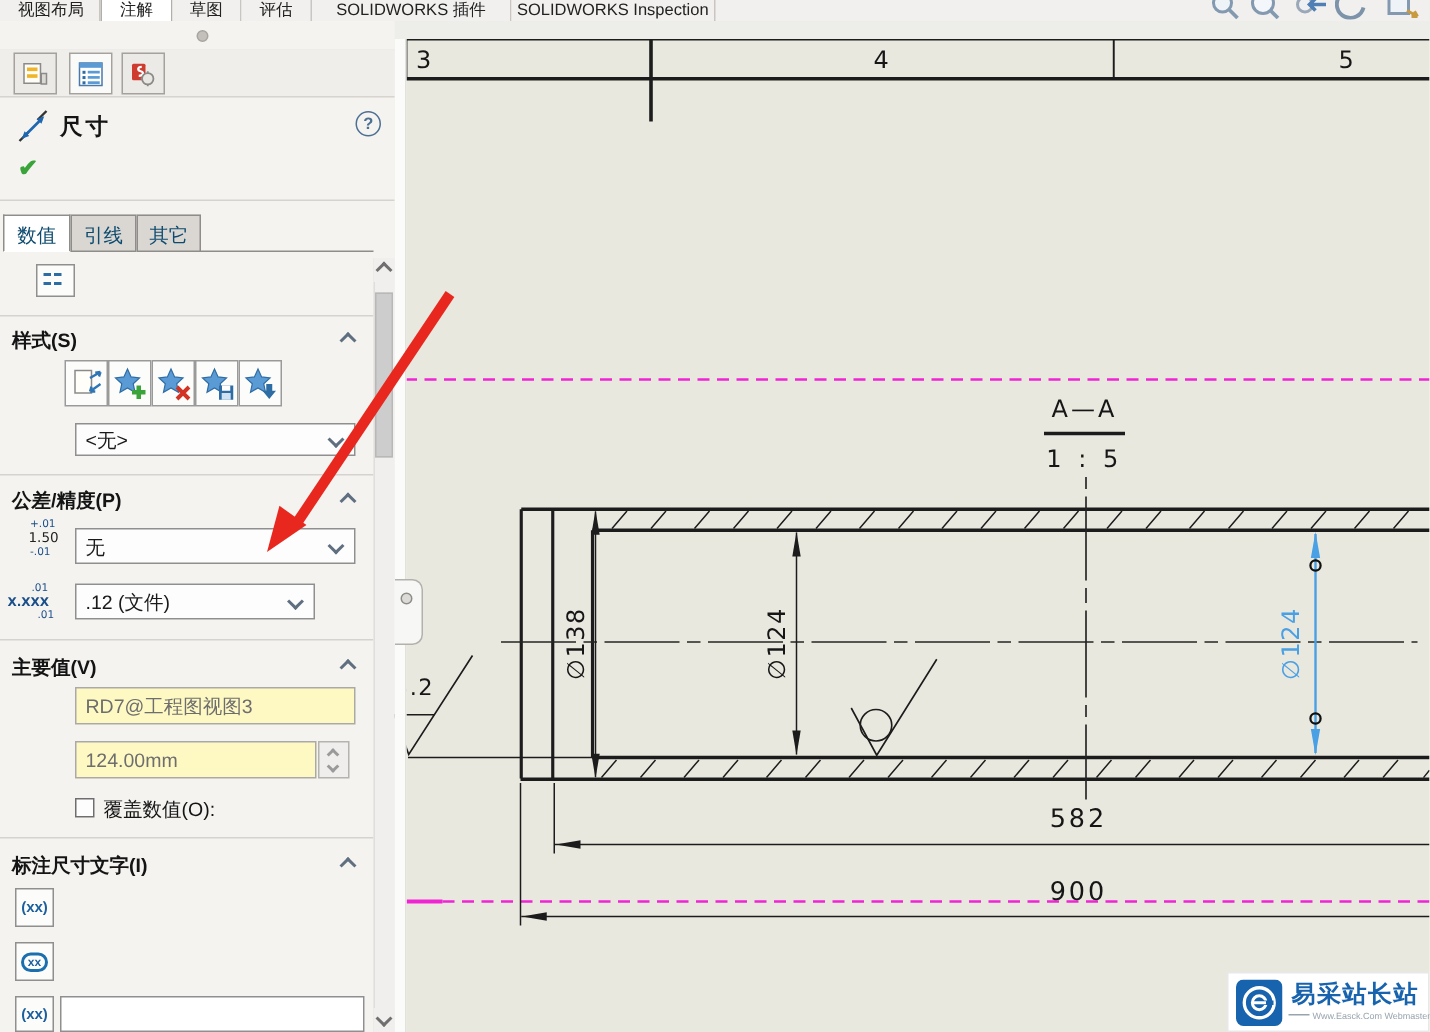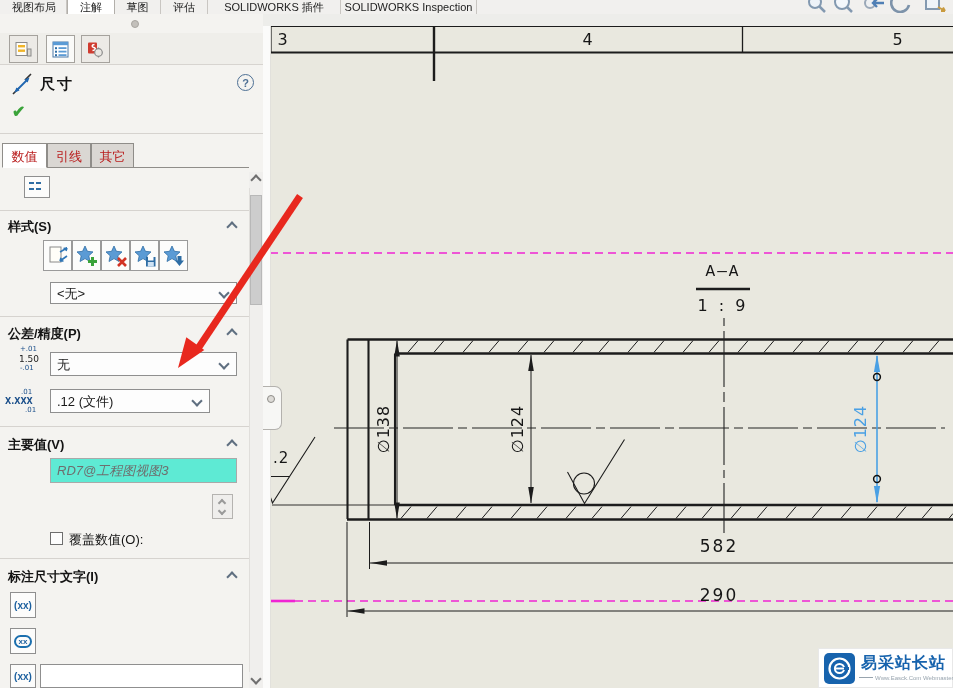--- a/index.html
+++ b/index.html
@@ -15,22 +15,22 @@
   
   #panel{left:0;top:14px;width:263px;height:674px;background:#f4f3f0;z-index:30;}
   #whitestrip{left:263px;top:14px;width:7px;height:674px;background:#fbfbfa;border-right:1px solid #e2e1dc;z-index:28;}
   .divider{left:0;width:249px;height:1px;background:#d6d3cf;}
   .sechead{font-size:13px;font-weight:bold;color:#141414;}
   .chev{display:inline-block;width:6px;height:6px;border-right:2px solid #5f6f80;border-bottom:2px solid #5f6f80;}
   .chev.up{transform:rotate(-135deg);}
   .chev.down{transform:rotate(45deg);}
   .dd{background:#fdfdfd;border:1px solid #8f8f8f;box-sizing:border-box;font-size:13px;color:#1a1a1a;line-height:21px;padding-left:6px;}
   .dd .cv{position:absolute;right:8px;top:8px;}
-  .fielddis{background:#5eead4;border:1px solid #a9a9a9;box-sizing:border-box;font-size:13px;color:#6e6e6e;line-height:23px;padding-left:6px;overflow:hidden;white-space:nowrap;font-style:italic;}
-  .vtab{top:129px;height:25px;box-sizing:border-box;font-size:13px;color:#b91c1c;text-align:center;line-height:25px;border:1px solid #8f8d89;background:#dad7d3;}
+  .fielddis{background:#fef9c3;border:1px solid #a9a9a9;box-sizing:border-box;font-size:13px;color:#6e6e6e;line-height:23px;padding-left:6px;overflow:hidden;white-space:nowrap;}
+  .vtab{top:129px;height:25px;box-sizing:border-box;font-size:13px;color:#0c4a6e;text-align:center;line-height:25px;border:1px solid #8f8d89;background:#dad7d3;}
   .vtab.active{background:#ffffff;border-bottom:1px solid #ffffff;}
   .itab{top:21px;width:29px;height:28px;box-sizing:border-box;border:1px solid #a5a29d;background:#eceae6;display:flex;align-items:center;justify-content:center;}
   .itab.active{background:#fafaf8;}
   .sbtn{top:226px;width:29px;height:31px;box-sizing:border-box;border:1px solid #9a9a9a;background:#fcfcfb;display:flex;align-items:center;justify-content:center;}
   .tolmini{font-family:"DejaVu Sans",sans-serif;color:#1b4f8a;font-size:7px;line-height:7px;}
   .xxbtn{left:10px;width:26px;height:26px;box-sizing:border-box;border:1px solid #8f8f8f;background:#fcfcfb;display:flex;align-items:center;justify-content:center;font-size:10px;color:#1b5f9e;font-weight:bold;}
   .txtarea{left:40px;width:203px;box-sizing:border-box;border:1px solid #8f8f8f;background:#ffffff;font-size:11px;color:#333;padding:2px 3px;font-family:"Liberation Sans",sans-serif;}
   
   #sbar{left:249px;top:158px;width:14px;height:516px;background:#f0efed;border-left:1px solid #e0dedb;box-sizing:border-box;}
   .sbtnbox{left:249px;width:14px;height:16px;background:#f0efed;display:flex;align-items:center;justify-content:center;}
@@ -105,27 +105,27 @@
       <polygon points="877,354.5 873.9,372 880.1,372" fill="#4aa0e4"></polygon>
       <polygon points="877,503.5 873.9,486 880.1,486" fill="#4aa0e4"></polygon>
       <circle cx="877" cy="377" r="3.4" stroke="#111" stroke-width="1.5" fill="none"></circle>
       <circle cx="877" cy="479" r="3.4" stroke="#111" stroke-width="1.5" fill="none"></circle>
     </g>
   </svg>
 
   <div class="dtx" style="left:275px;top:30px;width:16px;font-size:16px;">3</div>
   <div class="dtx" style="left:568px;top:30px;width:40px;font-size:16px;">4</div>
   <div class="dtx" style="left:878px;top:30px;width:40px;font-size:16px;">5</div>
-  <div class="dtx" style="left:692px;top:263px;width:62px;font-size:16px;letter-spacing:2px;font-family:Liberation Mono, monospace;">A—A</div>
-  <div class="dtx" style="left:692px;top:296px;width:62px;font-size:16px;letter-spacing:3px;">1 : 9</div>
+  <div class="dtx" style="left:692px;top:263px;width:62px;font-size:16px;letter-spacing:2px;">A—A</div>
+  <div class="dtx" style="left:692px;top:296px;width:62px;font-size:16px;letter-spacing:3px;">1 : 5</div>
   <div class="dtx rot" style="left:354px;top:419px;width:60px;height:20px;font-size:16px;">∅138</div>
   <div class="dtx rot" style="left:488px;top:419px;width:60px;height:20px;font-size:16px;">∅124</div>
   <div class="dtx rot" style="left:831px;top:419px;width:60px;height:20px;font-size:16px;color:#4aa0e4;">∅124</div>
   <div class="dtx" style="left:689px;top:536px;width:60px;font-size:17px;letter-spacing:2px;">582</div>
-  <div class="dtx" style="left:689px;top:585px;width:60px;font-size:17px;letter-spacing:2px;">290</div>
+  <div class="dtx" style="left:689px;top:585px;width:60px;font-size:17px;letter-spacing:2px;">900</div>
   <div class="dtx" style="left:258px;top:449px;width:36px;font-size:15px;">3.2</div>
 
   <div id="wm" class="abs">
     <svg class="abs" style="left:5px;top:4px;" width="31" height="31" viewBox="0 0 31 31">
       <rect x="0" y="0" width="31" height="31" rx="5" fill="#1763ad"></rect>
       <circle cx="15.5" cy="15.5" r="10" stroke="#ffffff" stroke-width="2.2" fill="none"></circle>
       <circle cx="15.5" cy="15.5" r="4.6" stroke="#ffffff" stroke-width="2" fill="none"></circle>
       <path d="M15.5 15.5 H25" stroke="#1763ad" stroke-width="3"></path>
       <path d="M11 15.5 H20" stroke="#ffffff" stroke-width="2"></path>
     </svg>
@@ -285,20 +285,21 @@
     </div>
     <div class="dd abs" style="left:50px;top:375px;width:160px;height:24px;line-height:23px;">
       <span>.12 (文件)</span>
       <span class="chev down cv" style="top:7px;"></span>
     </div>
     <div class="divider abs" style="top:412px;"></div>
 
     <div class="sechead abs" style="left:8px;top:422px;">主要值(V)</div>
     <span class="chev up abs" style="left:228px;top:427px;"></span>
     <div class="fielddis abs" style="left:50px;top:444px;width:187px;height:25px;">RD7@工程图视图3</div>
+    <div class="fielddis abs" style="left:50px;top:480px;width:161px;height:25px;">124.00mm</div>
     <div class="abs" style="left:212px;top:480px;width:21px;height:25px;background:#efeeec;border:1px solid #b5b3b0;box-sizing:border-box;">
       <span class="chev up abs" style="left:6px;top:5px;width:4px;height:4px;border-color:#9a9a9a;"></span>
       <span class="chev down abs" style="left:6px;top:13px;width:4px;height:4px;border-color:#9a9a9a;"></span>
     </div>
     <div class="abs" style="left:50px;top:518px;width:13px;height:13px;background:#fdfdfd;border:1px solid #6e6e6e;box-sizing:border-box;"></div>
     <div class="abs" style="left:69px;top:517px;font-size:13px;color:#141414;">覆盖数值(O):</div>
     <div class="divider abs" style="top:544px;"></div>
 
     <div class="sechead abs" style="left:8px;top:554px;">标注尺寸文字(I)</div>
     <span class="chev up abs" style="left:228px;top:559px;"></span>

